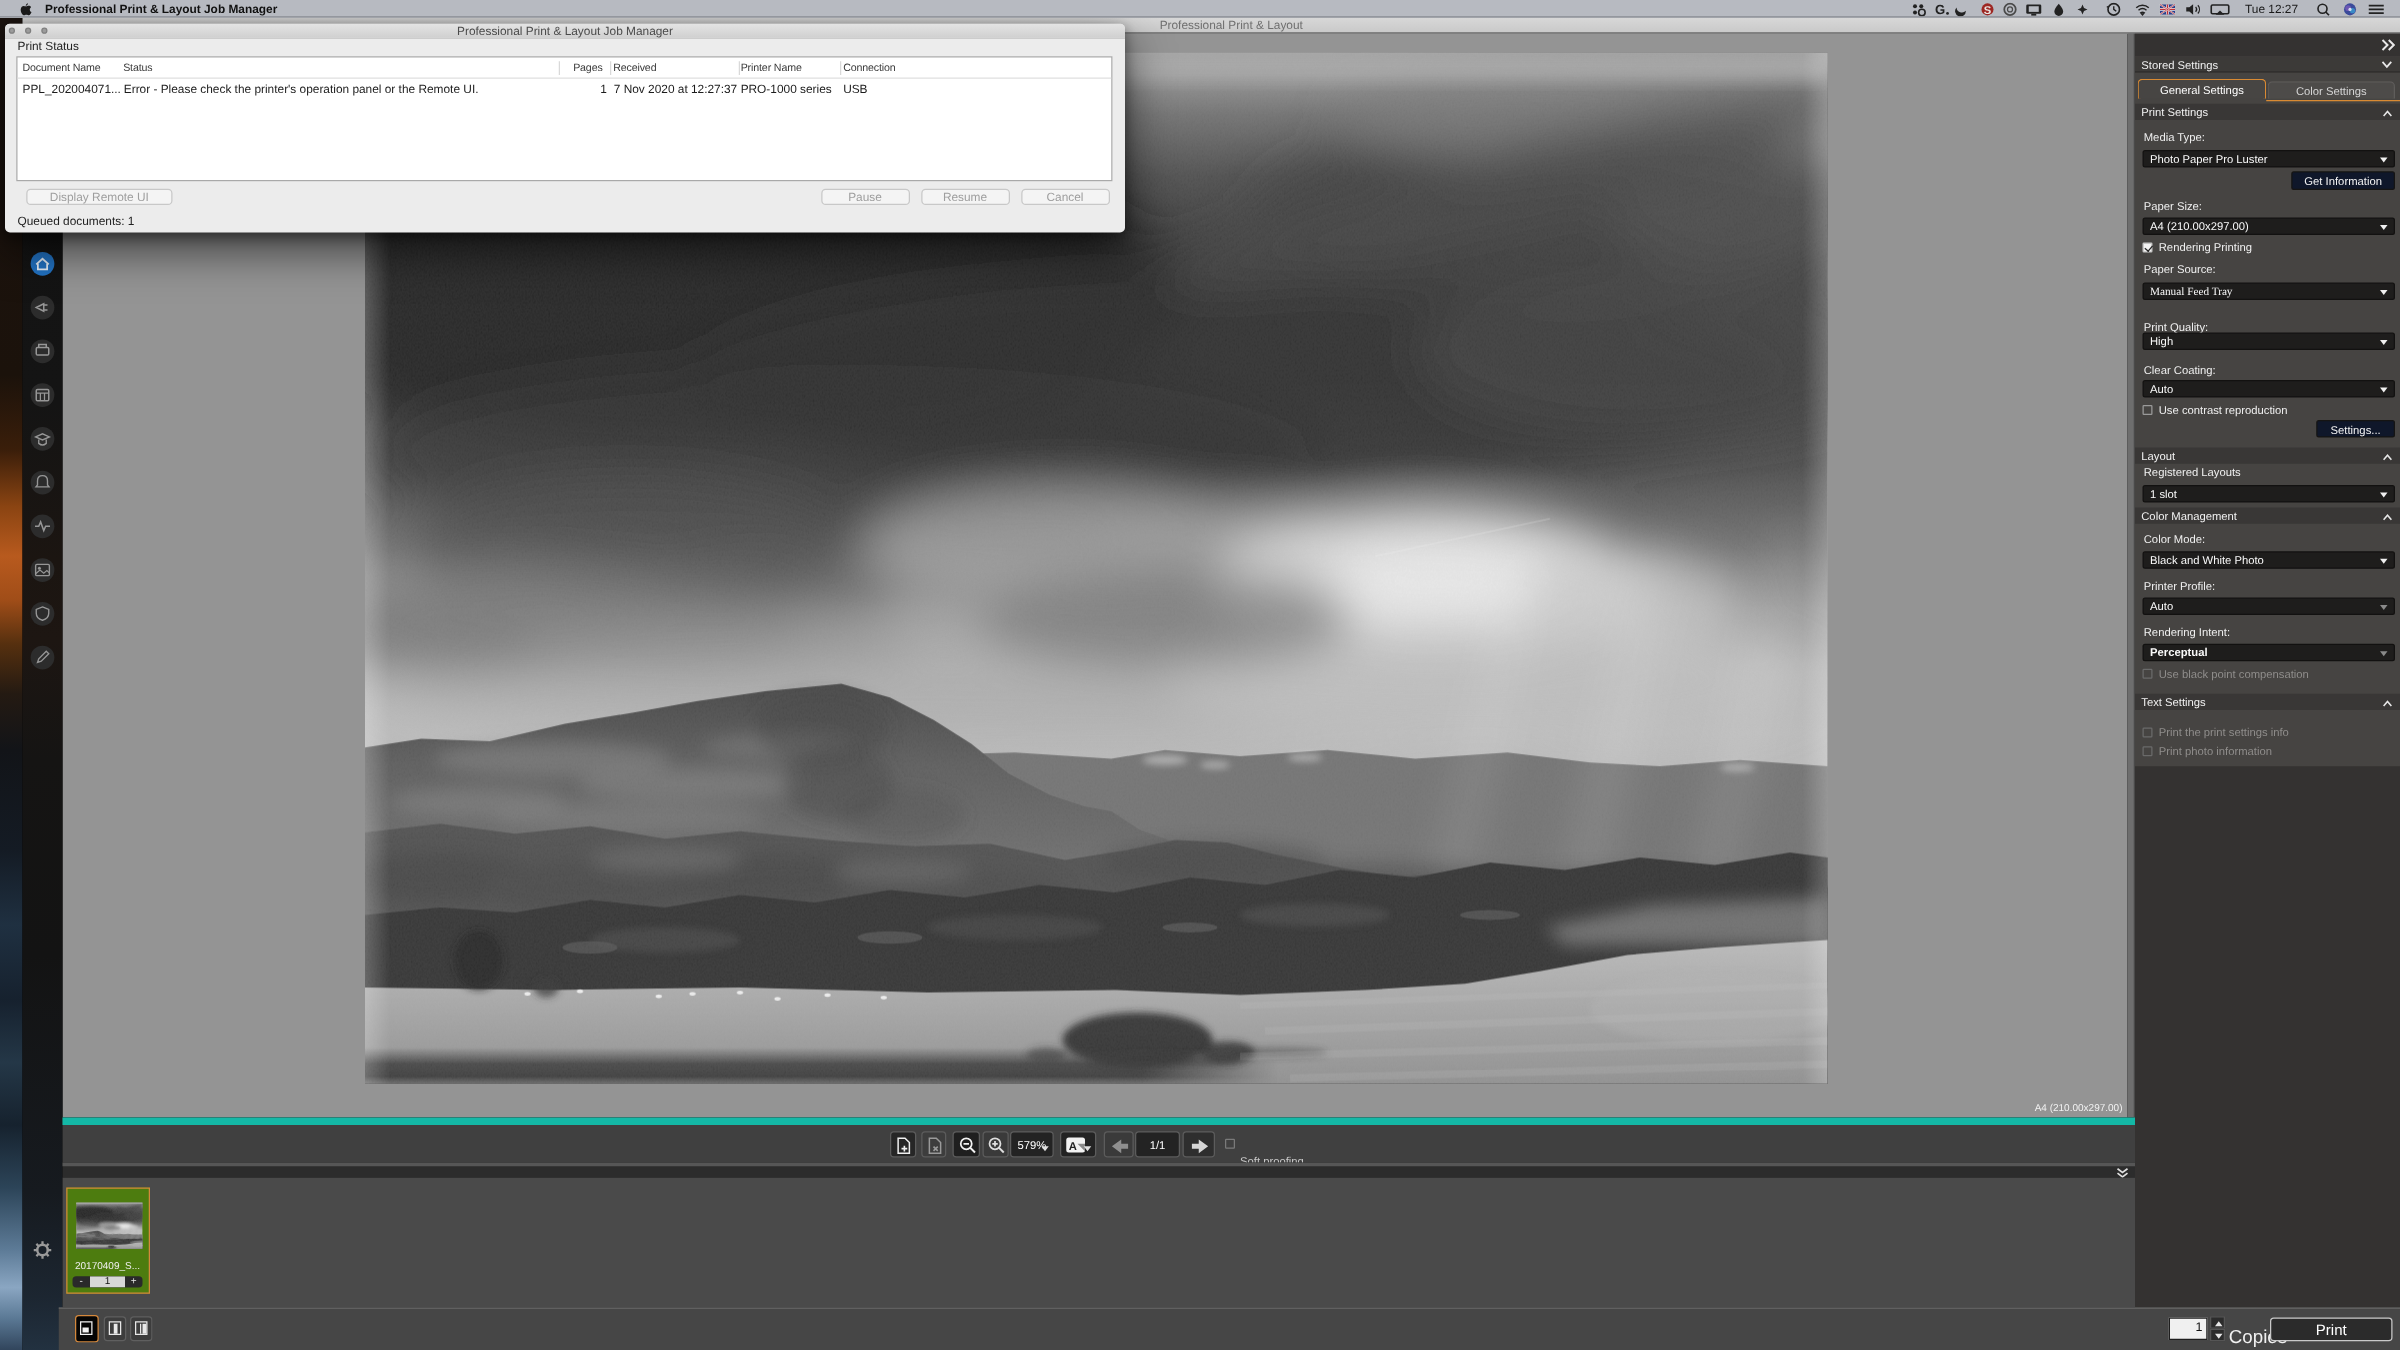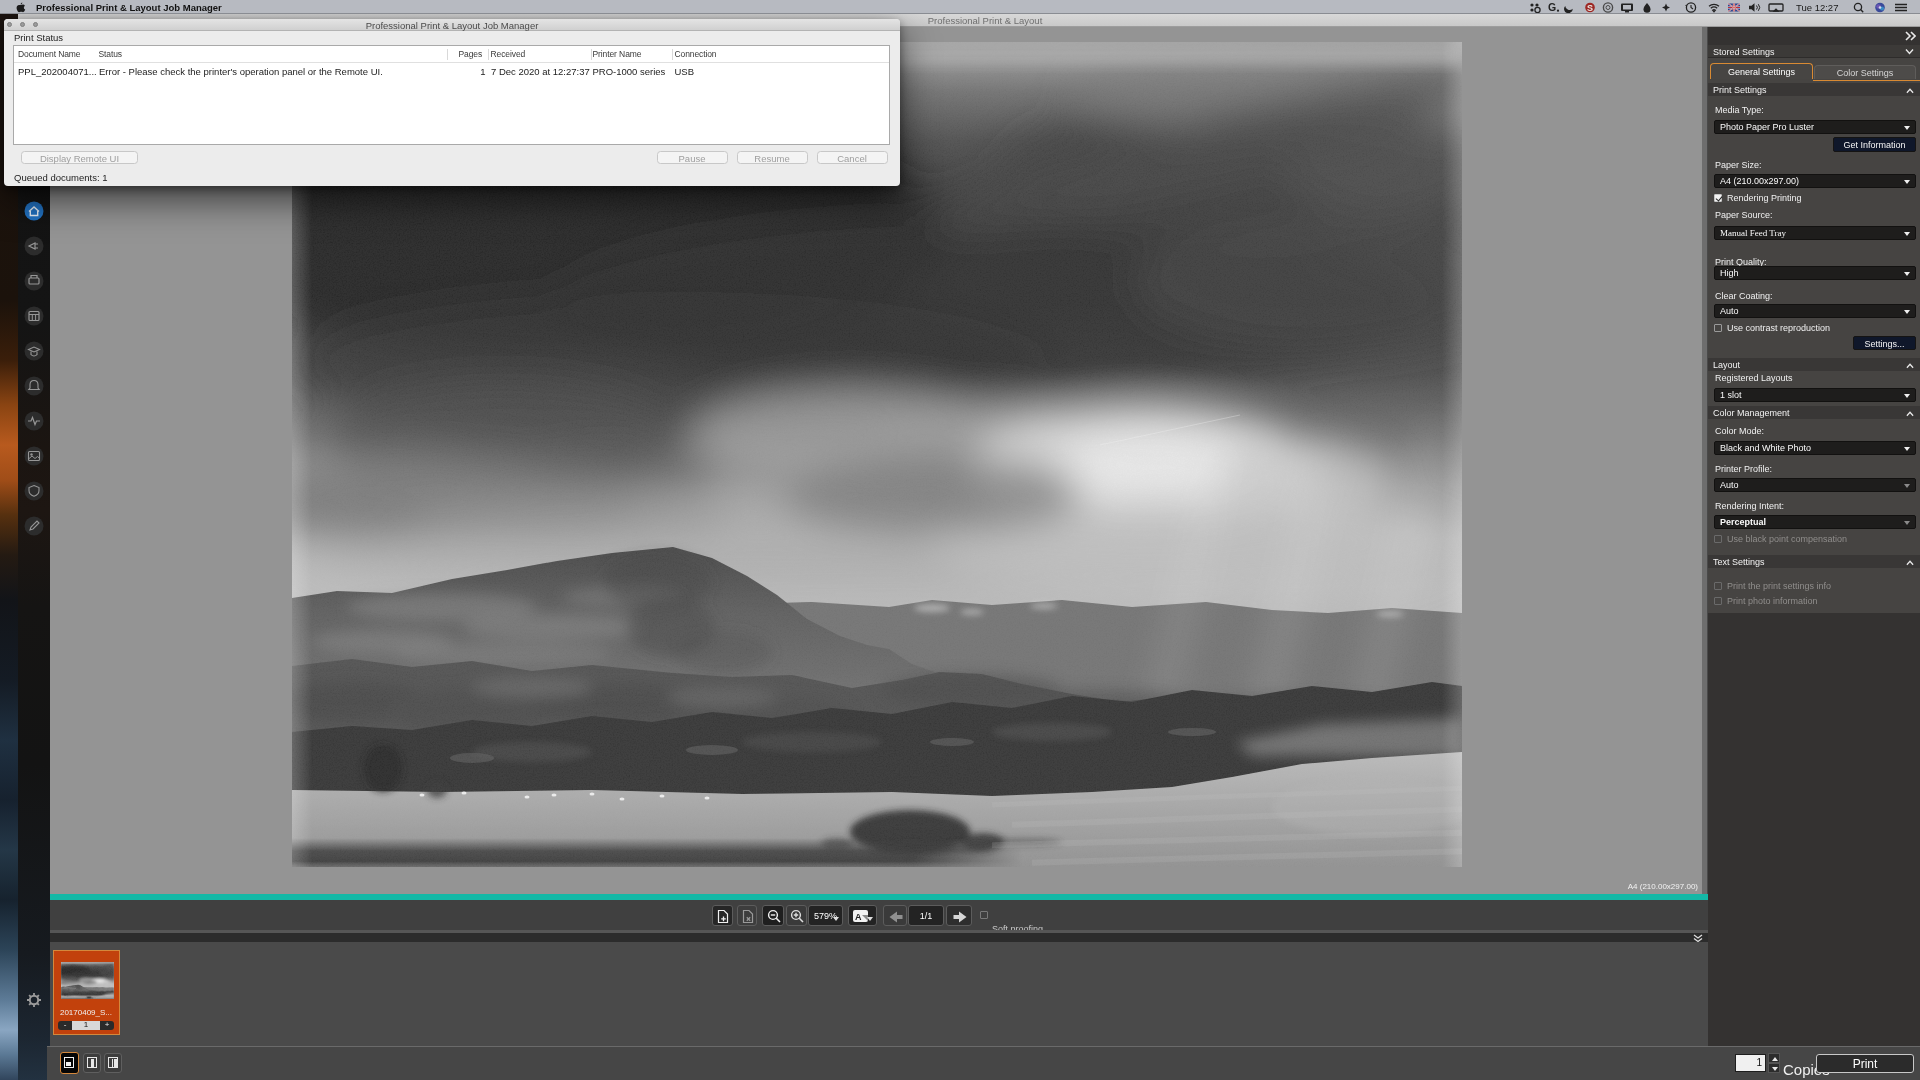--- a/index.html
+++ b/index.html
@@ -345,21 +345,21 @@
     </div>
     <div style="position:absolute;left:930px;top:11px;width:8px;height:8px;border:1px solid #7a7a7a;background:#404040;border-radius:1px;"></div>
     <div style="position:absolute;left:942px;top:10px;font-size:9px;color:#c9c9c9;margin-top:14px;">Soft proofing</div>
   </div>
   <div class="abs" id="hsplit">
     <svg style="position:absolute;right:5px;top:1px;" width="10" height="9" viewBox="0 0 10 9">
         <path d="M1,1 L5,4 L9,1 M1,4.5 L5,7.5 L9,4.5" stroke="#e0e0e0" stroke-width="1.3" fill="none"></path>
       </svg>
   </div>
   <div class="abs" id="thumbs">
-    <div style="position:absolute;left:3px;top:8px;width:67px;height:85px;background:#c2410c;border:1.5px solid #d4883c;">
+    <div style="position:absolute;left:3px;top:8px;width:67px;height:85px;background:#4d7c0f;border:1.5px solid #d4883c;">
       <svg style="position:absolute;left:7px;top:11px;" width="53" height="37" viewBox="0 0 1170 825" preserveAspectRatio="none">
           <use href="#photoart"></use>
         </svg>
       <div style="position:absolute;left:0;top:57px;width:64px;text-align:center;font-size:8px;color:#f0f0f0;">20170409_S...</div>
       <div style="position:absolute;left:4px;top:70px;width:56px;height:8.5px;border-radius:3px;overflow:hidden;background:#2a2a2a;">
         <div style="position:absolute;left:0;top:0;width:14px;height:8.5px;color:#e8e8e8;font-size:8px;text-align:center;line-height:8px;">-</div>
         <div style="position:absolute;left:14px;top:0;width:28px;height:8.5px;background:#d8d8d8;color:#111;font-size:8px;text-align:center;line-height:8.5px;">1</div>
         <div style="position:absolute;left:42px;top:0;width:14px;height:8.5px;color:#e8e8e8;font-size:8px;text-align:center;line-height:8.5px;">+</div>
       </div>
     </div>
@@ -531,21 +531,21 @@
       <div class="hdr" style="left:579px">Printer Name</div>
       <div class="hdr" style="left:661px">Connection</div>
       <div class="sep" style="left:433px"></div>
       <div class="sep" style="left:474.5px"></div>
       <div class="sep" style="left:577.5px"></div>
       <div class="sep" style="left:658.5px"></div>
       <div class="hline"></div>
       <div class="cell" style="left:4.5px">PPL_202004071...</div>
       <div class="cell" style="left:85.5px">Error - Please check the printer's operation panel or the Remote UI.</div>
       <div class="cell" style="left:462px;width:10px;text-align:right;">1</div>
-      <div class="cell" style="left:477.5px">7 Dec 2020 at 12:27:37</div>
+      <div class="cell" style="left:477.5px">7 Nov 2020 at 12:27:37</div>
       <div class="cell" style="left:579px">PRO-1000 series</div>
       <div class="cell" style="left:661px">USB</div>
     </div>
     <div class="macbtn" style="left:17px;width:117px;">Display Remote UI</div>
     <div class="macbtn" style="left:652.5px;width:71px;">Pause</div>
     <div class="macbtn" style="left:732.5px;width:71px;">Resume</div>
     <div class="macbtn" style="left:812.5px;width:71px;">Cancel</div>
     <div style="position:absolute;left:10px;top:153px;font-size:9.5px;color:#222;">Queued documents: 1</div>
   </div>
 

